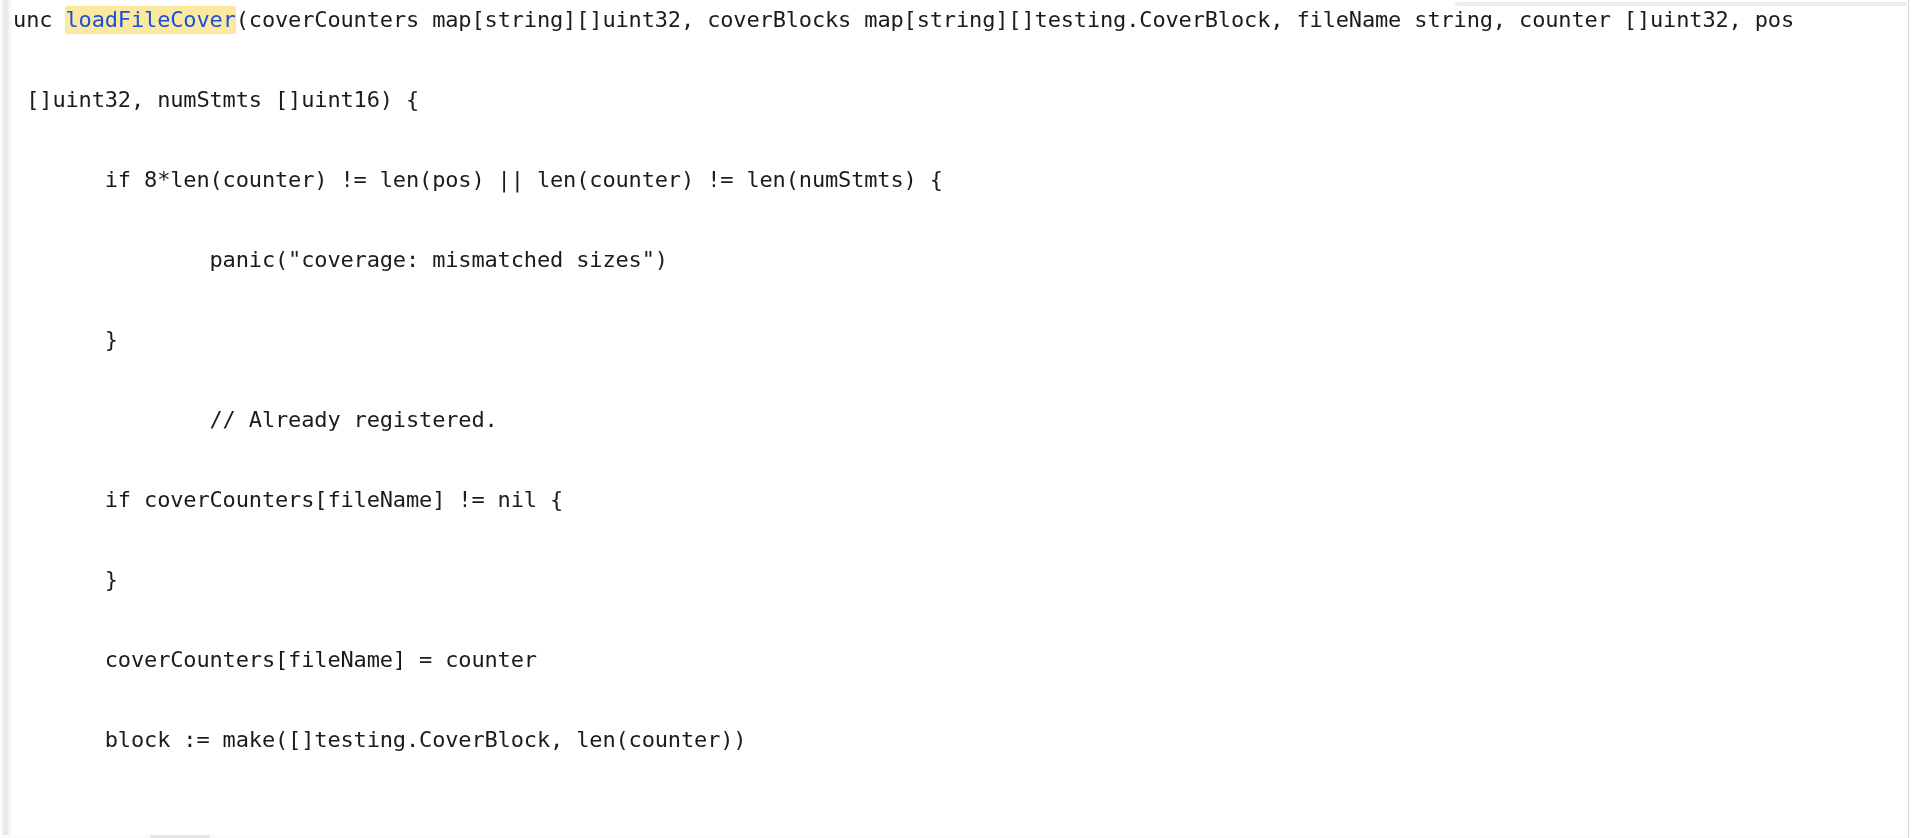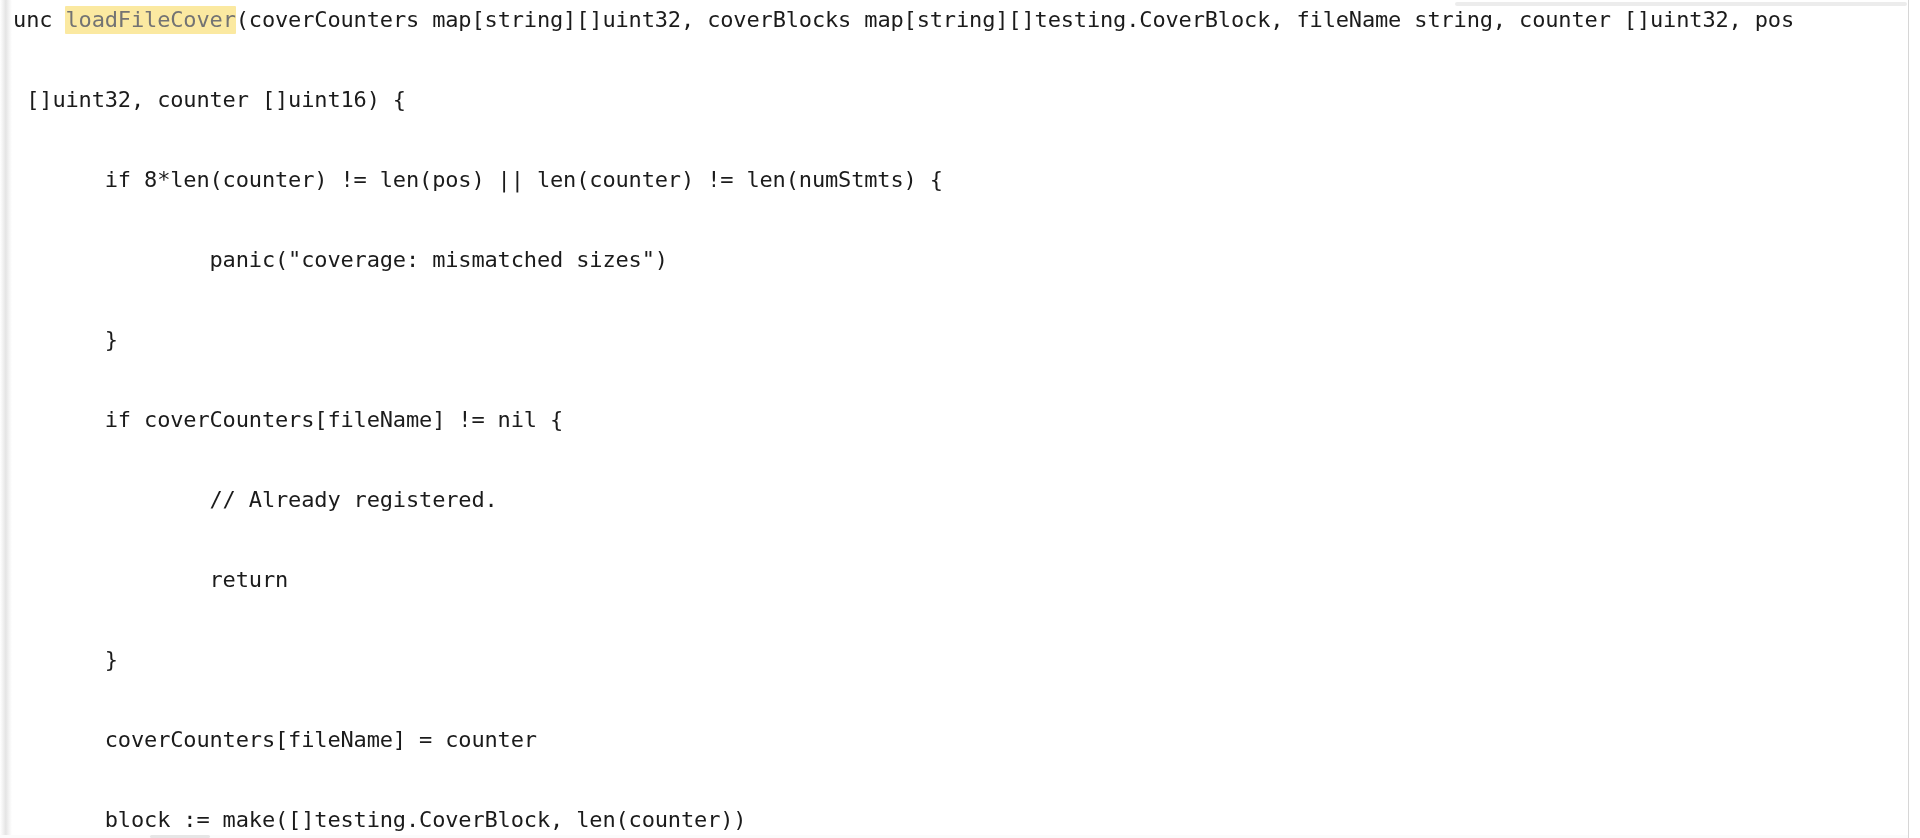--- a/index.html
+++ b/index.html
@@ -113,21 +113,21 @@
     white-space: pre;
     display: block;
     font-variant-ligatures: none;
   }
 
   
   .code-block { padding-top: -2px; }
 
   .hl-symbol {
     background: #fbe9a1;
-    color: #737373;
+    color: #1d4ed8;
     border-radius: 1px;
     padding: 1px 0 2px 0;
   }
 
   
   .cut-glyph {
     position: absolute;
     left: 0px;
     top: 4px;
     width: 14px;
@@ -167,27 +167,26 @@
     white-space: pre;
   }
 </style>
 </head>
 <body>
 
 <div id="viewport">
 
   <div class="code-surface">
     <pre class="code-block" id="code-block"><span class="code-line">func <span class="hl-symbol">loadFileCover</span>(coverCounters map[string][]uint32, coverBlocks map[string][]testing.CoverBlock, fileName string, counter []uint32, pos</span>
-<span class="code-line">  []uint32, counter []uint16) {</span>
+<span class="code-line">  []uint32, numStmts []uint16) {</span>
 <span class="code-line">        if 8*len(counter) != len(pos) || len(counter) != len(numStmts) {</span>
 <span class="code-line">                panic("coverage: mismatched sizes")</span>
 <span class="code-line">        }</span>
+<span class="code-line">                // Already registered.</span>
 <span class="code-line">        if coverCounters[fileName] != nil {</span>
-<span class="code-line">                // Already registered.</span>
-<span class="code-line">                return</span>
 <span class="code-line">        }</span>
 <span class="code-line">        coverCounters[fileName] = counter</span>
 <span class="code-line">        block := make([]testing.CoverBlock, len(counter))</span>
 
 
 
 
 
 
 

